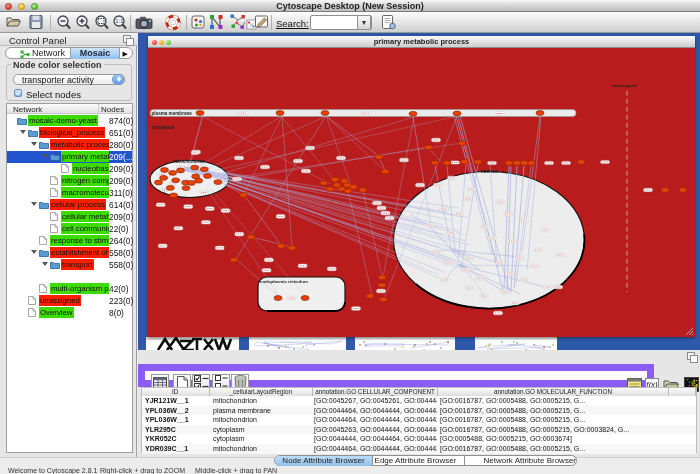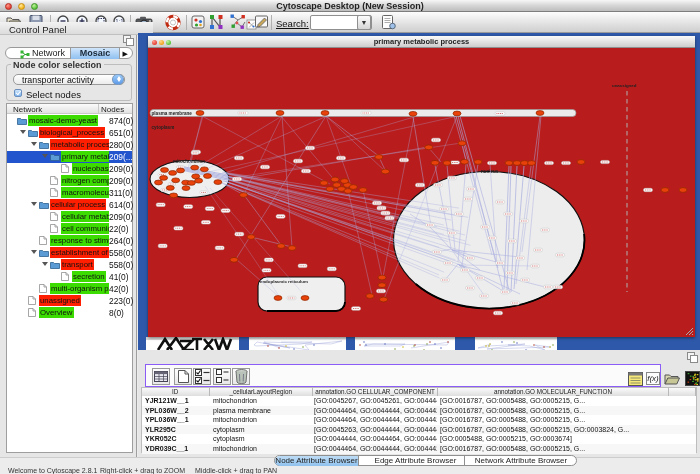--- a/index.html
+++ b/index.html
@@ -12,21 +12,21 @@
 .light { width:7px; height:7px; border-radius:50%; top:2.5px; }
 .toolbar { left:0; top:12px; width:700px; height:21px;
   background:linear-gradient(#fdfdfd,#e3e3e3 55%,#cfcfcf);
   border-bottom:1px solid #9a9a9a; }
 .tsep { top:15px; width:1px; height:15px; background:#b0b0b0; }
 .searchlbl { font-size:9.5px; color:#111; top:17.5px;text-decoration:underline; }
 .searchbox { left:310px; top:15px; width:62px; height:15px; background:#fff; border:1px solid #8f8f8f; border-radius:2px; }
 .searcharrow { left:357px; top:15px; width:14px; height:15px; background:linear-gradient(#fcfcfc,#d5d5d5); border:1px solid #8f8f8f; border-radius:2px; font-size:7px; text-align:center; line-height:14px; color:#333; }
 
 .leftpanel { left:0; top:33px; width:137px; height:424px; background:#e6e6e6; border-right:1px solid #9e9e9e; }
-.cphead { left:0; top:22px; width:153px; height:13px; background:linear-gradient(#f2f2f2,#dcdcdc); border-bottom:1px solid #c0c0c0; }
+.cphead { left:0; top:33px; width:153px; height:13px; background:linear-gradient(#f2f2f2,#dcdcdc); border-bottom:1px solid #c0c0c0; }
 .cphead span { font-size:9.5px; color:#222; position:absolute; left:9px; top:2px; }
 .tabs { left:5px; top:47px; width:128px; height:12px; background:#fff; border:1px solid #9a9a9a; border-radius:7px; }
 .tabnet { position:absolute; left:0; top:0; width:64px; height:11px; font-size:9px; color:#222; text-align:center; line-height:11px; }
 .tabmos { position:absolute; left:64px; top:0; width:50px; height:11px; background:linear-gradient(#cfe5fb,#8fc0f0); font-size:9px; font-weight:bold; color:#143; color:#1a2a3a; text-align:center; line-height:11px; border-left:1px solid #9a9a9a; border-right:1px solid #9a9a9a; }
 .tabarr { position:absolute; right:4px; top:0; font-size:7px; line-height:11px; color:#111; }
 .groupbox { left:6px; top:64px; width:126px; height:37px; border:1px solid #bdbdbd; border-radius:3px; }
 .grouplbl { left:11px; top:60px; font-size:9px; font-weight:bold; color:#333; background:#e6e6e6; padding:0 2px; }
 .combo { left:13px; top:73.5px; width:112px; height:11px; background:linear-gradient(#fff,#ececec); border:1px solid #9a9a9a; border-radius:5px; }
 .combo span { position:absolute; left:8px; top:0px; font-size:8.8px; color:#111; line-height:11px; }
 .combobtn { position:absolute; right:0px; top:-0.7px; width:12px; height:11px; background:linear-gradient(#9ccbf8,#5e9ae8); border:1px solid #7a9ac0; border-radius:5px; }
@@ -50,21 +50,21 @@
 .window { left:148px; top:36px; width:547px; height:301px; background:#b91c1c; box-shadow:0 1px 3px rgba(0,0,0,.45); }
 .wtitle { position:absolute; left:0; top:0; width:547px; height:12px; background:linear-gradient(#fafafa,#cdcdcd); border-bottom:1px solid #8f8f8f; }
 .wtitle span { display:block; text-align:center; font-size:7.5px; font-weight:bold; color:#222; line-height:12px; }
 .wlight { position:absolute; top:3.5px; width:5px; height:5px; border-radius:50%; }
 
 .frag { position:absolute; top:337px; height:13px; background:#fff; overflow:hidden; }
 
 .datapanel { left:138px; top:350px; width:562px; height:107px; background:#e6e6e6; }
 .dphead { position:absolute; left:0; top:0; width:562px; height:12px; background:linear-gradient(#f2f2f2,#d9d9d9); border-bottom:1px solid #bdbdbd; }
 .dphead span { position:absolute; left:4px; top:1.5px; font-size:9px; color:#222; }
-.dptools { position:absolute; left:7px; top:14px; width:516px; height:23px; background:#fbfbfb; border:1px solid #8b5cf6; }
+.dptools { position:absolute; left:0; top:14px; width:516px; height:23px; background:#fbfbfb; border:7px solid #8b5cf6; }
 .dbtn { position:absolute; top:3px; width:18px; height:17px; background:linear-gradient(#fdfdfd,#e8e8e8); border:1px solid #999; }
 .table { position:absolute; left:3px; top:37px; width:556px; height:66px; background:#fff; border:1px solid #bdbdbd; }
 .th { position:absolute; top:0; height:8px; background:linear-gradient(#fafafa,#dedede); border-right:1px solid #b9b9b9; font-size:6.3px; color:#222; text-align:center; line-height:8px; overflow:hidden; }
 .td { position:absolute; height:9.6px; font-size:7px; color:#111; line-height:9.6px; white-space:nowrap; overflow:hidden; }
 .trow { position:absolute; left:0; width:554px; height:9.6px; }
 
 .statusbar { left:0; top:457px; width:700px; height:17px; background:#ececec; border-top:1px solid #cdcdcd; }
 .btabs { left:274px; top:455px; width:303px; height:11px; background:#fff; border:1px solid #8f8f8f; border-radius:6px; font-size:8px; color:#222; }
 .bseg { position:absolute; top:0; height:10px; text-align:center; line-height:10px; }
 .stext { position:absolute; top:466.5px; font-size:7px; color:#333; }
@@ -297,28 +297,20 @@
       <span class="lab r" style="left:43px; max-width:59px;">establishment of lo</span>
       <span class="val" style="">558(0)</span>
     </div>
 <div class="row" style="top:154.5px;">
       <i class="arr" style="left:35px"></i>
       <svg class="folder" style="left:43px" width="10" height="8" viewBox="0 0 10 8">
         <path d="M0.5 7.5 L0.5 1.5 L3.5 1.5 L4.5 2.5 L9.5 2.5 L9.5 7.5 Z" fill="#5b9bd5" stroke="#2f5f8f" stroke-width="0.8"></path>
       </svg>
       <span class="lab r" style="left:54px; max-width:48px;">transport</span>
       <span class="val" style="">558(0)</span>
-    </div>
-<div class="row" style="top:166.5px;">
-      <svg class="file" style="left:54px" width="8" height="9" viewBox="0 0 8 9">
-        <path d="M0.5 8.5 L0.5 0.5 L5 0.5 L7.5 3 L7.5 8.5 Z" fill="#fff" stroke="#909090" stroke-width="0.8"></path>
-        <path d="M5 0.5 L5 3 L7.5 3" fill="none" stroke="#909090" stroke-width="0.8"></path>
-      </svg>
-      <span class="lab g" style="left:65px; max-width:37px;">secretion</span>
-      <span class="val" style="">41(0)</span>
     </div>
 <div class="row" style="top:178.5px;">
       <svg class="file" style="left:32px" width="8" height="9" viewBox="0 0 8 9">
         <path d="M0.5 8.5 L0.5 0.5 L5 0.5 L7.5 3 L7.5 8.5 Z" fill="#fff" stroke="#909090" stroke-width="0.8"></path>
         <path d="M5 0.5 L5 3 L7.5 3" fill="none" stroke="#909090" stroke-width="0.8"></path>
       </svg>
       <span class="lab g" style="left:43px; max-width:59px;">multi-organism pro</span>
       <span class="val" style="">42(0)</span>
     </div>
 <div class="row" style="top:190.5px;">
@@ -854,19 +846,19 @@
         <span class="td" style="left:3px;font-weight:bold">YDR039C__1</span>
         <span class="td" style="left:71px">mitochondrion</span>
         <span class="td" style="left:172px;width:123px">[GO:0044464, GO:0044444, GO:0044425, G...</span>
         <span class="td" style="left:298px;width:228px">[GO:0016787, GO:0005488, GO:0005215, G...</span>
       </div>
   </div>
 </div>
 
 <div class="abs statusbar"></div>
 <div class="abs btabs">
-  <div class="bseg" style="left:0;width:84px;background:linear-gradient(#bedcf5,#8fc2ee);border-radius:5px 0 0 5px;border-right:1px solid #8f8f8f;">Node Attribute Browser</div>
+  <div class="bseg" style="left:0;width:98px;background:linear-gradient(#bedcf5,#8fc2ee);border-radius:5px 0 0 5px;border-right:1px solid #8f8f8f;">Node Attribute Browser</div>
   <div class="bseg" style="left:92px;width:98px;border-right:1px solid #8f8f8f;">Edge Attribute Browser</div>
-  <div class="bseg" style="left:191px;width:110px;">Network Attribute Browser</div>
+  <div class="bseg" style="left:191px;width:110px;text-align:right;">Network Attribute Browser</div>
 </div>
 <div class="stext" style="left:8px">Welcome to Cytoscape 2.8.1</div>
 <div class="stext" style="left:100px">Right-click + drag to ZOOM</div>
 <div class="stext" style="left:195px">Middle-click + drag to PAN</div>
 
 </body></html>

